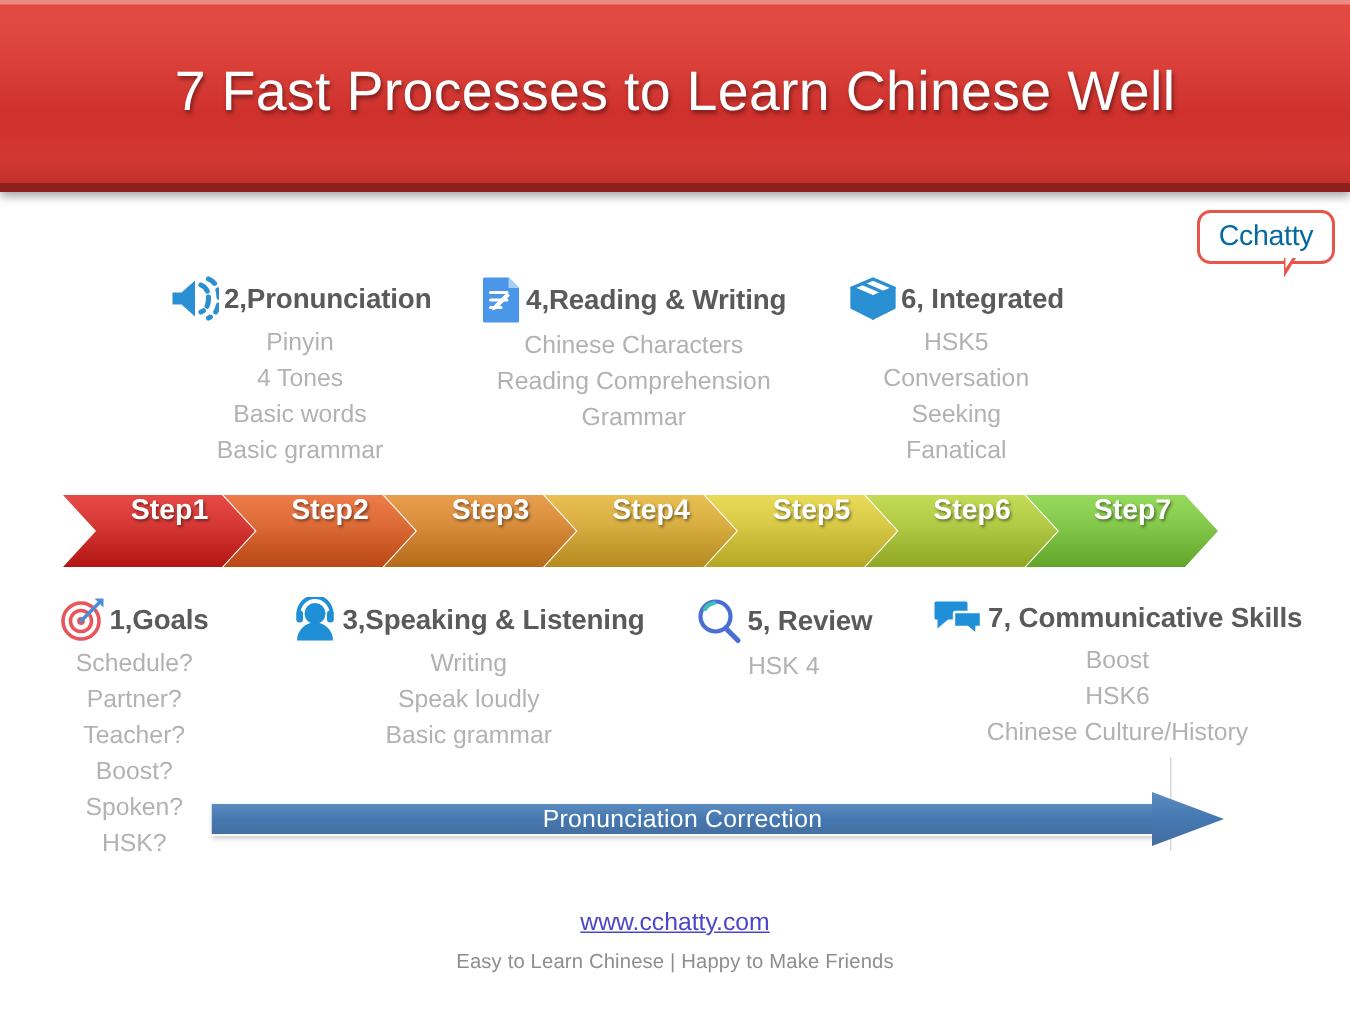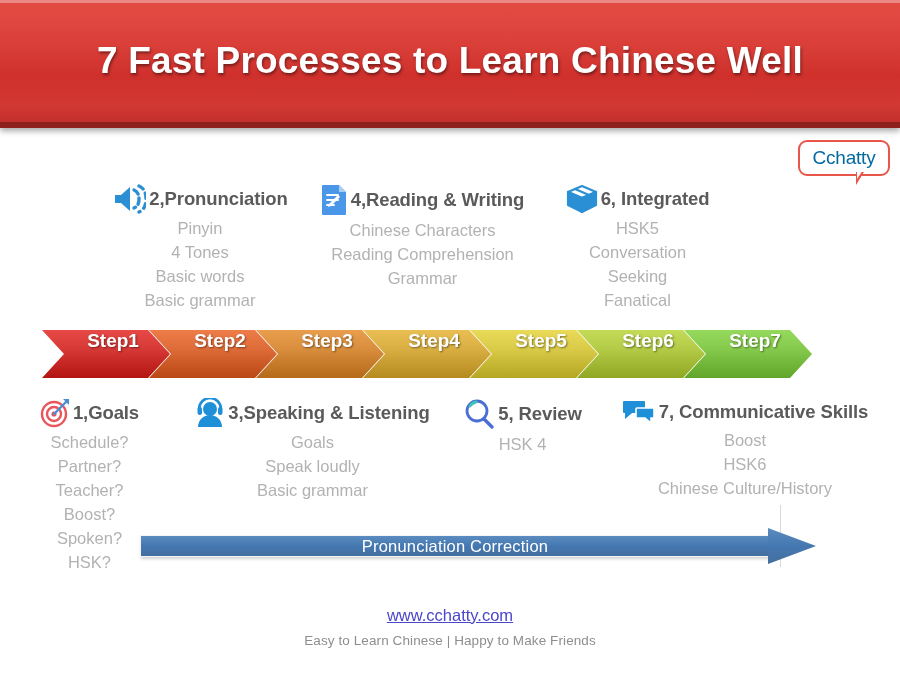--- a/index.html
+++ b/index.html
@@ -39,21 +39,21 @@
   #title-banner::before {
     content: "";
     position: absolute;
     left: 0; top: 0; right: 0;
     height: 3px;
     background: rgba(255,255,255,0.35);
   }
   #title-text {
     color: #ffffff;
     font-size: 37px;
-    font-weight: bold;
+    font-weight: normal;
     letter-spacing: 0.2px;
     text-shadow: 1px 2px 3px rgba(0,0,0,0.45);
     white-space: nowrap;
   }
 
   
   #logo {
     position: absolute;
     right: 10px;
     top: 140px;
@@ -349,21 +349,21 @@
         <circle cx="15" cy="11" r="7" fill="#1f8fd8"></circle>
         <path d="M4 11 a11 11 0 0 1 22 0" stroke="#1f8fd8" stroke-width="2.6" fill="none"></path>
         <rect x="2.5" y="9" width="4.5" height="8" rx="2.2" fill="#1f8fd8"></rect>
         <rect x="23" y="9" width="4.5" height="8" rx="2.2" fill="#1f8fd8"></rect>
         <path d="M3 29 a12 12 0 0 1 24 0 Z" fill="#1f8fd8"></path>
       </svg>
     </span>
     <span class="col-title">3,Speaking &amp; Listening</span>
   </div>
   <div class="col-items">
-    <div class="col-item">Goals</div>
+    <div class="col-item">Writing</div>
     <div class="col-item">Speak loudly</div>
     <div class="col-item">Basic grammar</div>
   </div>
 </div>
 
 <div class="col" style="left:435px; top:398px; width:175px;">
   <div class="col-head">
     <span class="icon">
       <svg width="32" height="32" viewBox="0 0 32 32">
         <circle cx="14" cy="13" r="10" fill="none" stroke="#4a6fd4" stroke-width="2.8"></circle>

